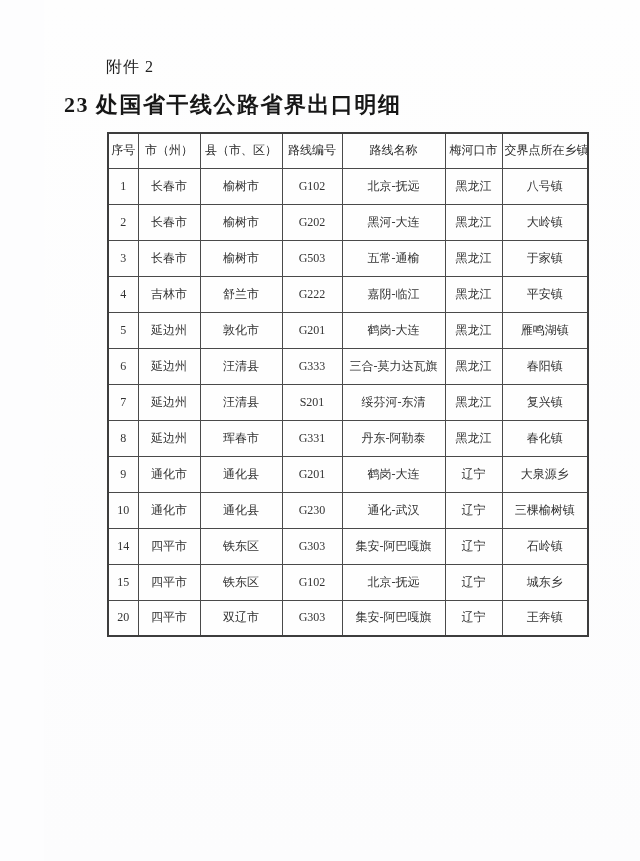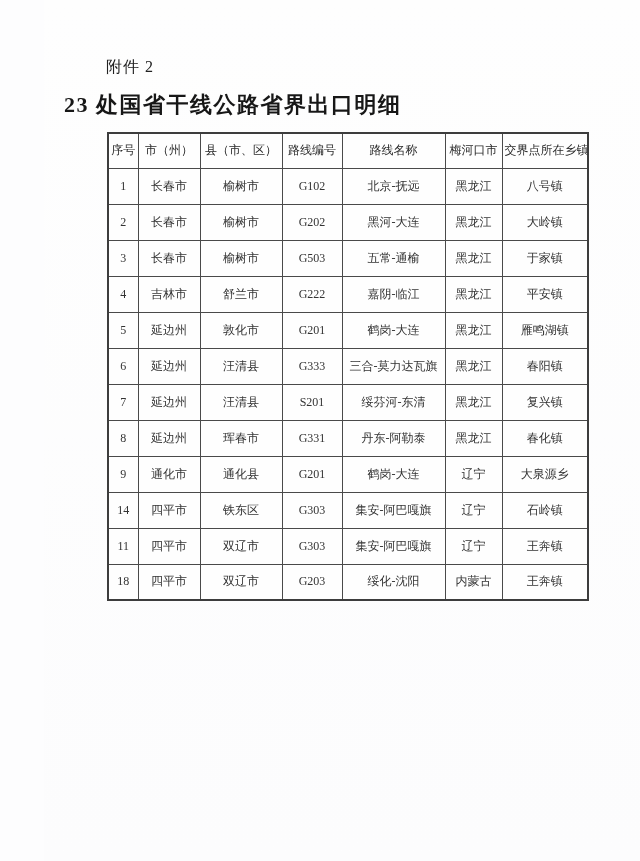--- a/index.html
+++ b/index.html
@@ -174,42 +174,51 @@
         <tr>
           <td>9</td>
           <td>通化市</td>
           <td>通化县</td>
           <td>G201</td>
           <td>鹤岗-大连</td>
           <td>辽宁</td>
           <td>大泉源乡</td>
         </tr>
         <tr>
+          <td>10</td>
+          <td>通化市</td>
+          <td>通化县</td>
+          <td>G230</td>
+          <td>通化-武汉</td>
+          <td>辽宁</td>
+          <td>三棵榆树镇</td>
+        </tr>
+        <tr>
           <td>14</td>
           <td>四平市</td>
           <td>铁东区</td>
           <td>G303</td>
           <td>集安-阿巴嘎旗</td>
           <td>辽宁</td>
           <td>石岭镇</td>
         </tr>
         <tr>
-          <td>11</td>
+          <td>15</td>
+          <td>四平市</td>
+          <td>铁东区</td>
+          <td>G102</td>
+          <td>北京-抚远</td>
+          <td>辽宁</td>
+          <td>城东乡</td>
+        </tr>
+        <tr>
+          <td>20</td>
           <td>四平市</td>
           <td>双辽市</td>
           <td>G303</td>
           <td>集安-阿巴嘎旗</td>
           <td>辽宁</td>
           <td>王奔镇</td>
         </tr>
-        <tr>
-          <td>18</td>
-          <td>四平市</td>
-          <td>双辽市</td>
-          <td>G203</td>
-          <td>绥化-沈阳</td>
-          <td>内蒙古</td>
-          <td>王奔镇</td>
-        </tr>
       </tbody>
   </table>
 
 </div>
 
 </body></html>

